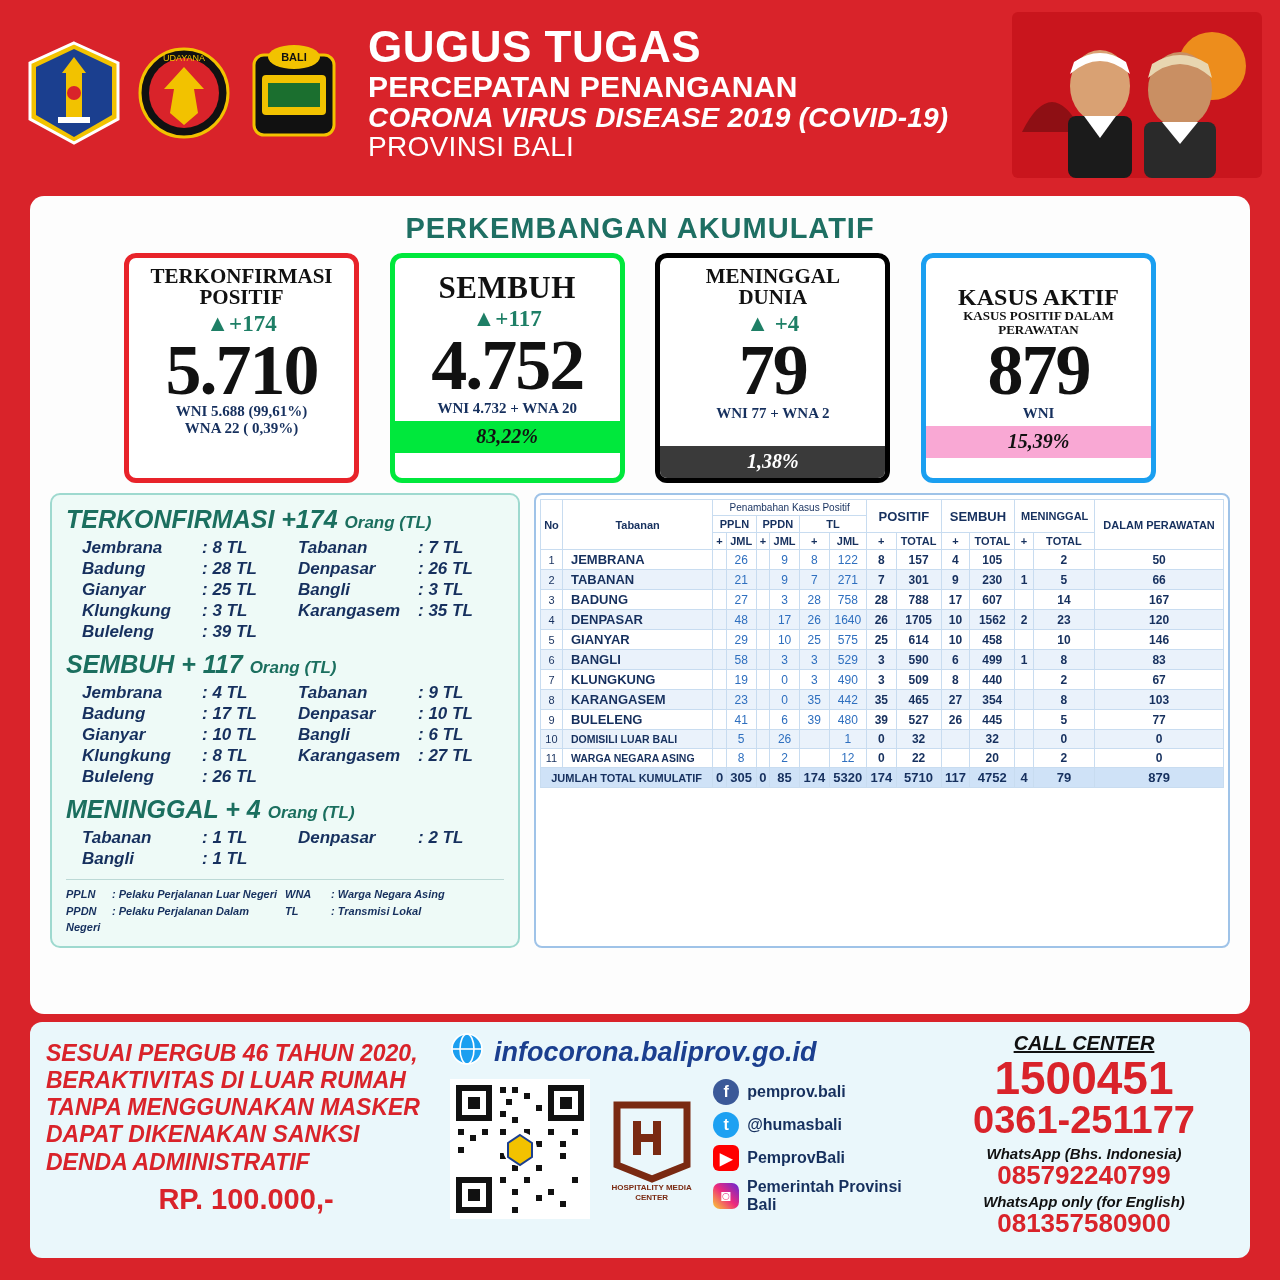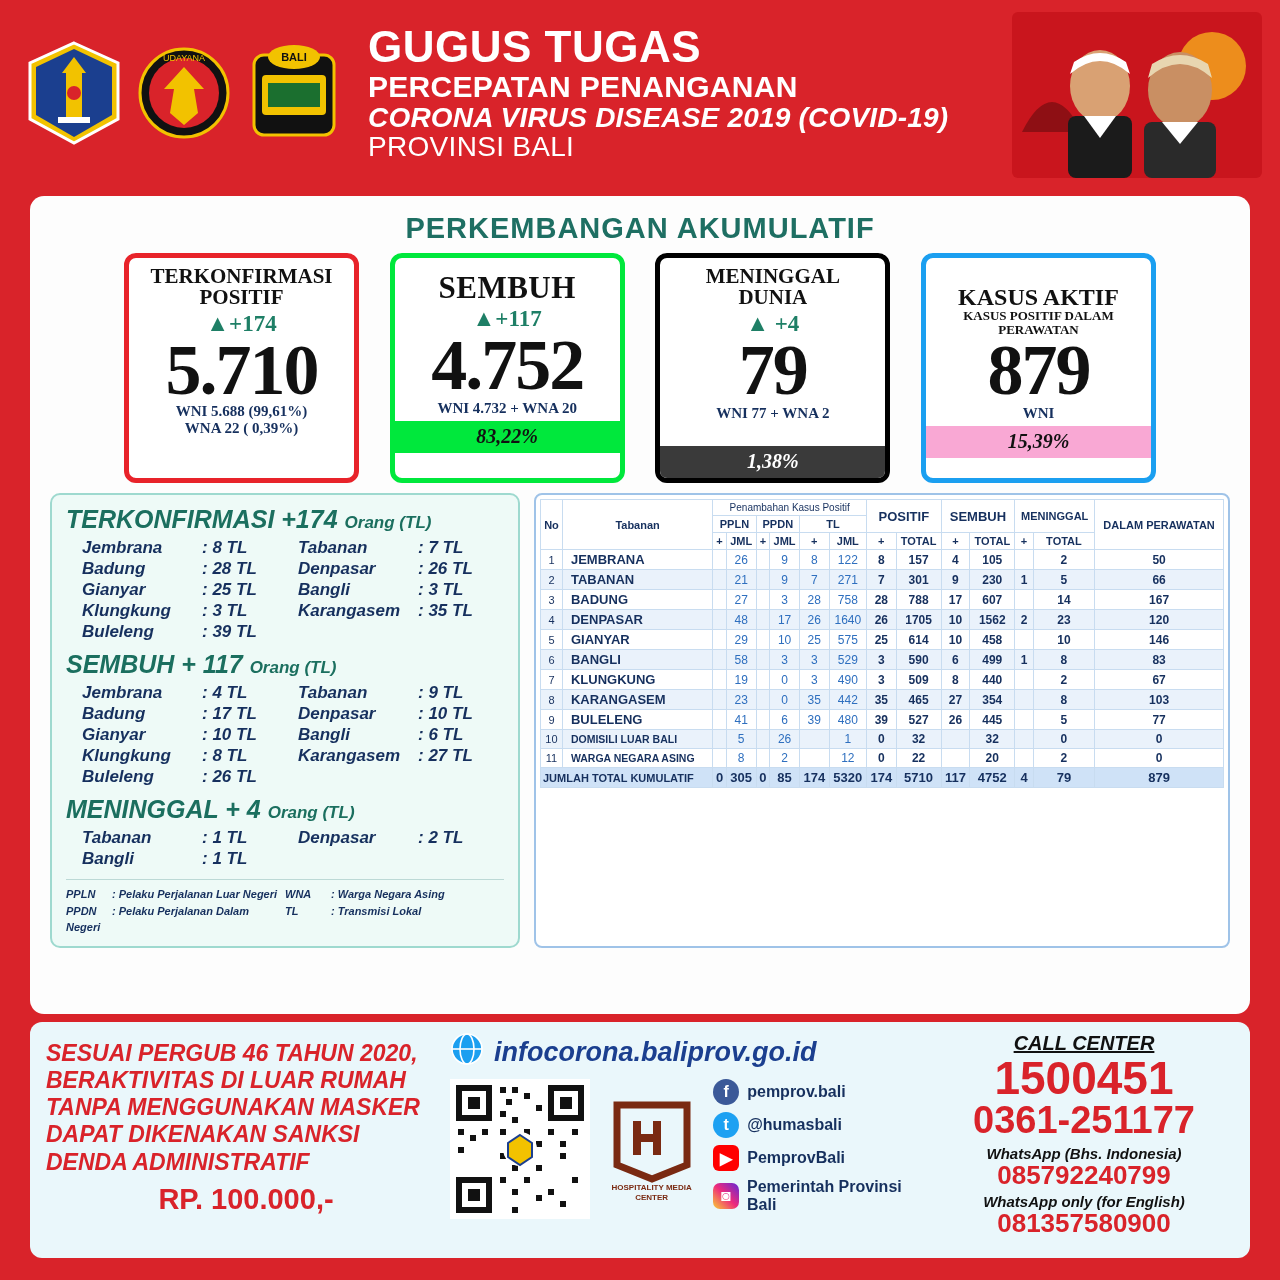--- a/index.html
+++ b/index.html
@@ -85,21 +85,21 @@
   thead th { background: #fff; color: #16305e; font-weight: bold; font-size: 11px; }
   th.grp { font-size: 10px; font-weight: normal; }
   th.big { font-size: 13px; }
   td.wil { text-align: left; padding-left: 8px; font-weight: bold; color: #16305e; font-size: 13px; }
   td.wil.sm { font-size: 10.5px; }
   tbody tr:nth-child(even) { background: #eaf2fb; }
   td.no { color: #16305e; font-size: 11px; }
   td.blue { color: #2e6fbf; }
   td.dark { color: #16305e; font-weight: bold; }
   tr.total td { background: #cfe2f7; font-weight: bold; color: #16305e; font-size: 13px; }
-  tr.total td.lbl { font-size: 11px; text-align: left; }
+  tr.total td.lbl { font-size: 11px; text-align: center; }
 
   
   .footer { position: absolute; left: 30px; right: 30px; top: 1022px; height: 236px;
      background: #eaf7fb; border-radius: 12px; padding: 10px 16px; display: flex; }
   .f-left { width: 400px; color: #d9232a; font-weight: bold; font-style: italic; font-size: 23px; line-height: 1.18; padding-top: 8px; }
   .f-left .rp { font-size: 29px; text-align: center; margin-top: 6px; font-style: normal; }
   .f-mid { flex: 1; padding-left: 4px; }
   .site { display: flex; align-items: center; gap: 10px; font-size: 27px; font-weight: bold; font-style: italic; color: #1b3f8f; }
   .f-mid-row { display: flex; gap: 12px; margin-top: 6px; }
   .qr { width: 140px; height: 140px; background: #fff; position: relative; }

